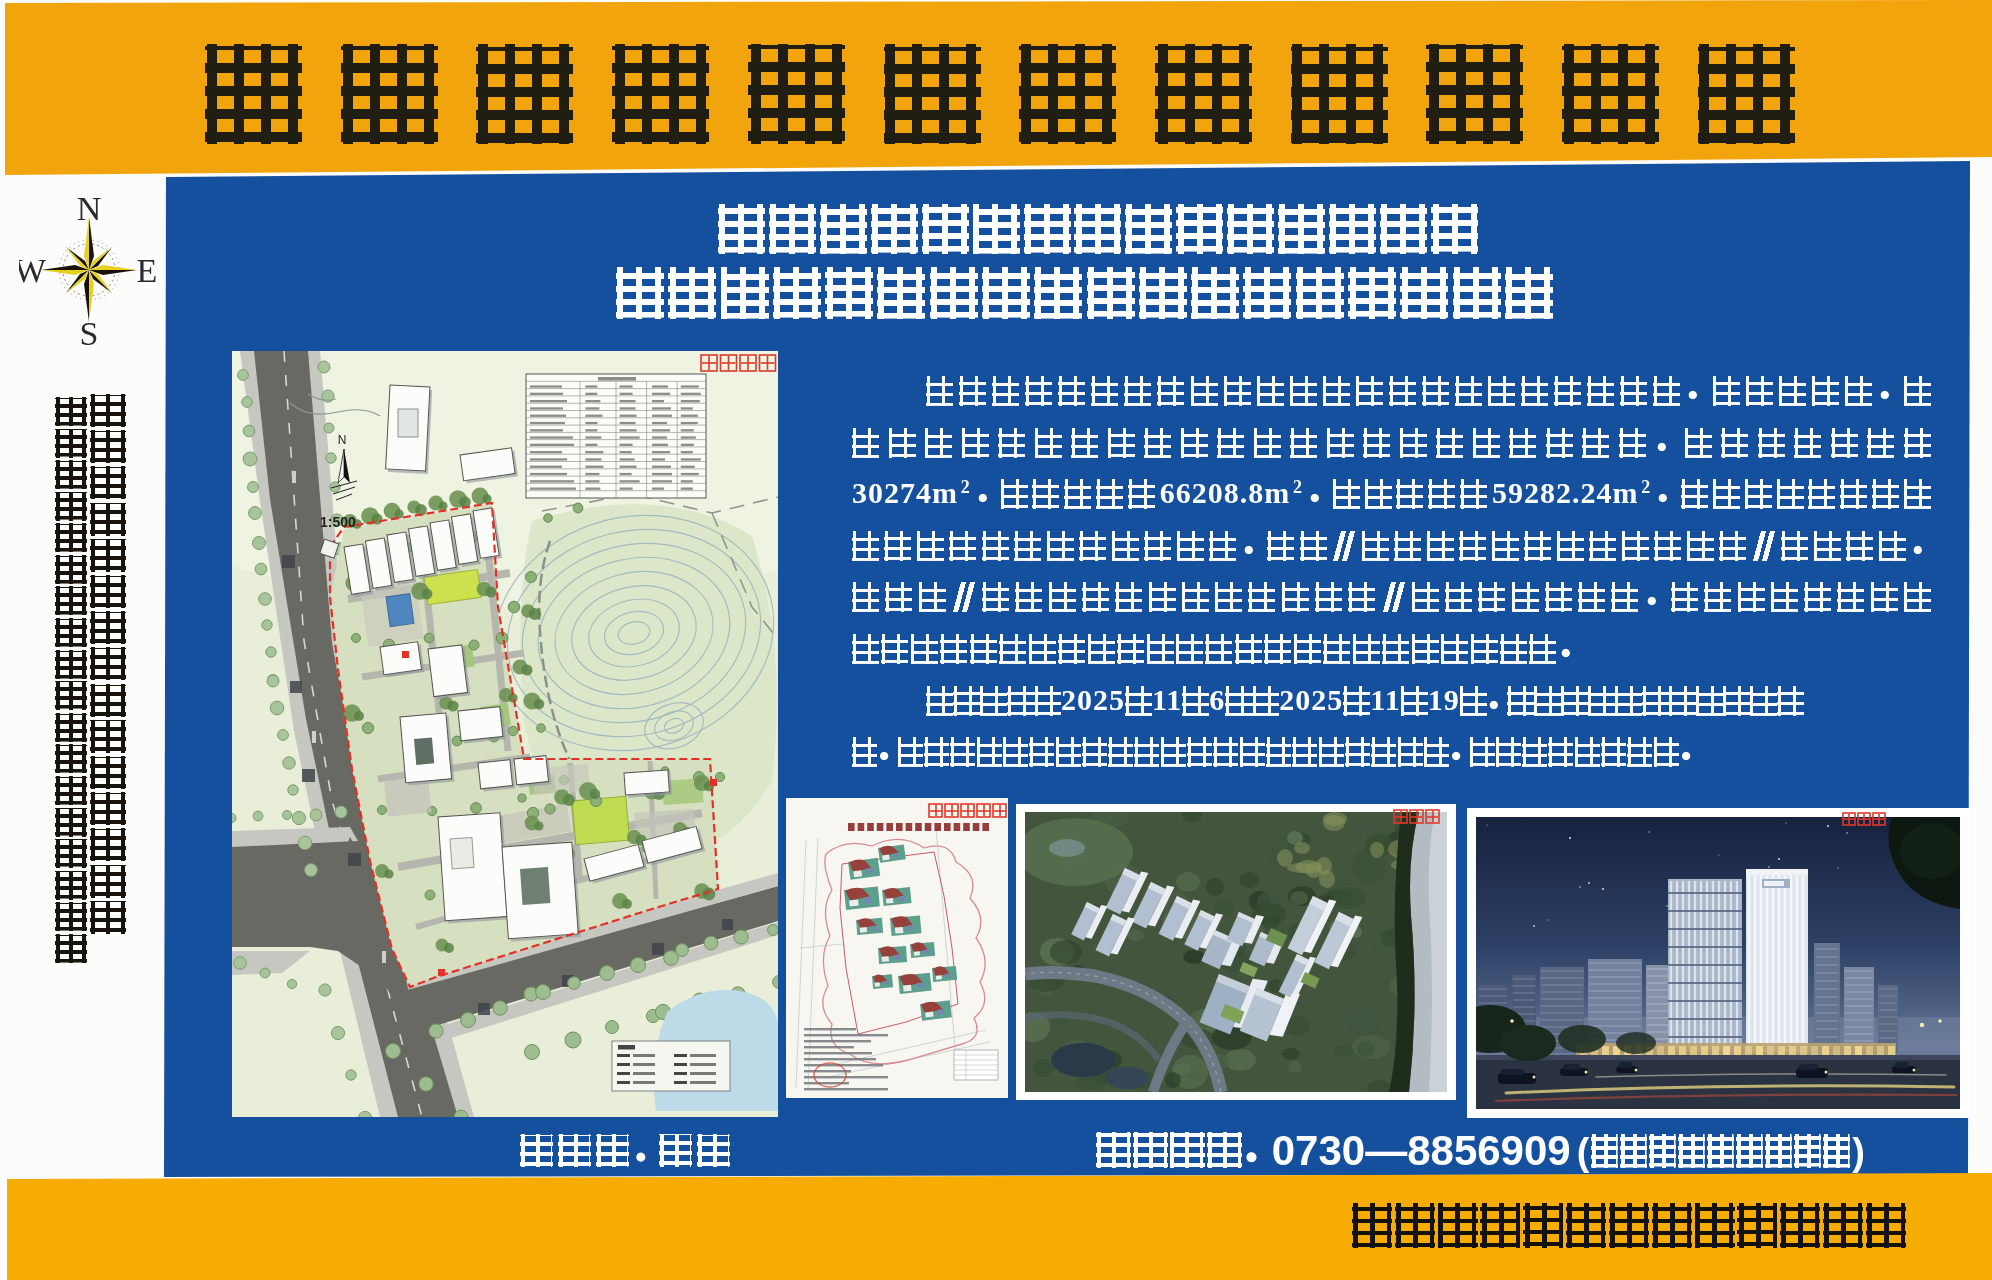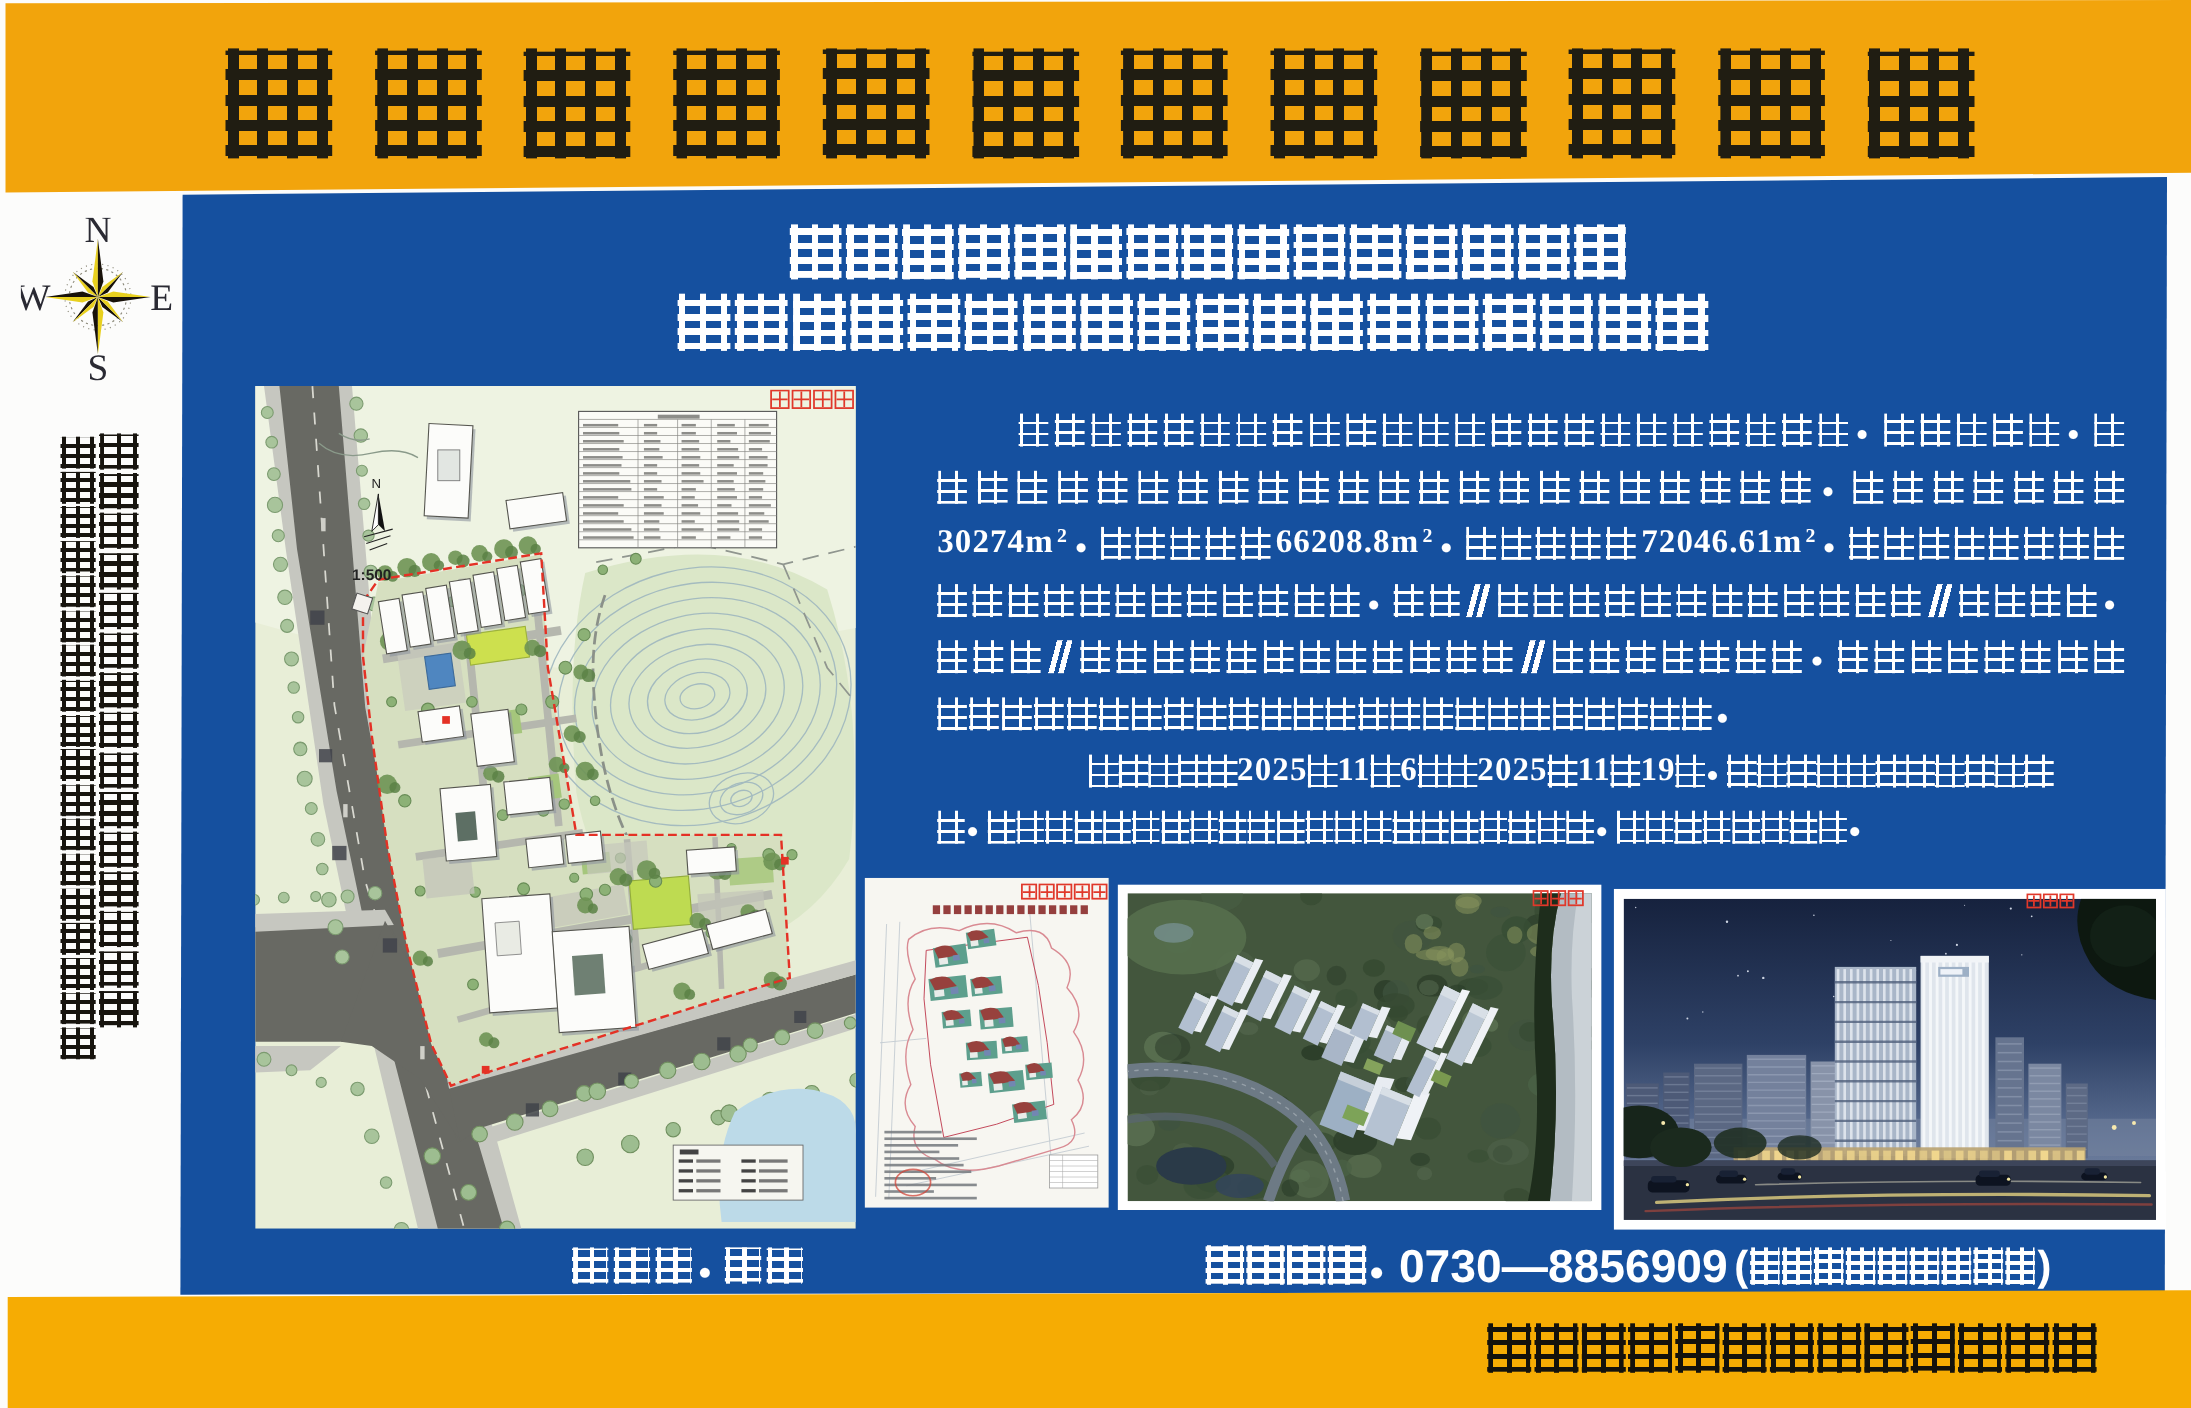--- a/index.html
+++ b/index.html
@@ -232,21 +232,21 @@
       <b class="z"></b>
       <b class="z"></b>
       <u class="L serif">66208.8m</u>
       <u class="L serif sup">2</u>
       <i class="p"></i>
       <b class="z"></b>
       <b class="z"></b>
       <b class="z"></b>
       <b class="z"></b>
       <b class="z"></b>
-      <u class="L serif">72046.61m</u>
+      <u class="L serif">59282.24m</u>
       <u class="L serif sup">2</u>
       <i class="p"></i>
       <b class="z"></b>
       <b class="z"></b>
       <b class="z"></b>
       <b class="z"></b>
       <b class="z"></b>
       <b class="z"></b>
       <b class="z"></b>
       <b class="z"></b>
@@ -346,21 +346,21 @@
       <b class="z"></b>
       <b class="z"></b>
       <b class="z"></b>
       <b class="z"></b>
       <b class="z"></b>
       <b class="z"></b>
       <b class="z"></b>
       <i class="p"></i>
     </div>
 
-<div class="fx pl" style="left:926px;top:684px;width:1005px;height:34px;justify-content:center;color:#fff">
+<div class="fx pl" style="left:926px;top:684px;width:1005px;height:34px;justify-content:flex-start;color:#fff">
       <b class="z"></b>
       <b class="z"></b>
       <b class="z"></b>
       <b class="z"></b>
       <b class="z"></b>
       <u class="L serif">2025</u>
       <b class="z"></b>
       <u class="L serif">11</u>
       <b class="z"></b>
       <u class="L serif">6</u>

